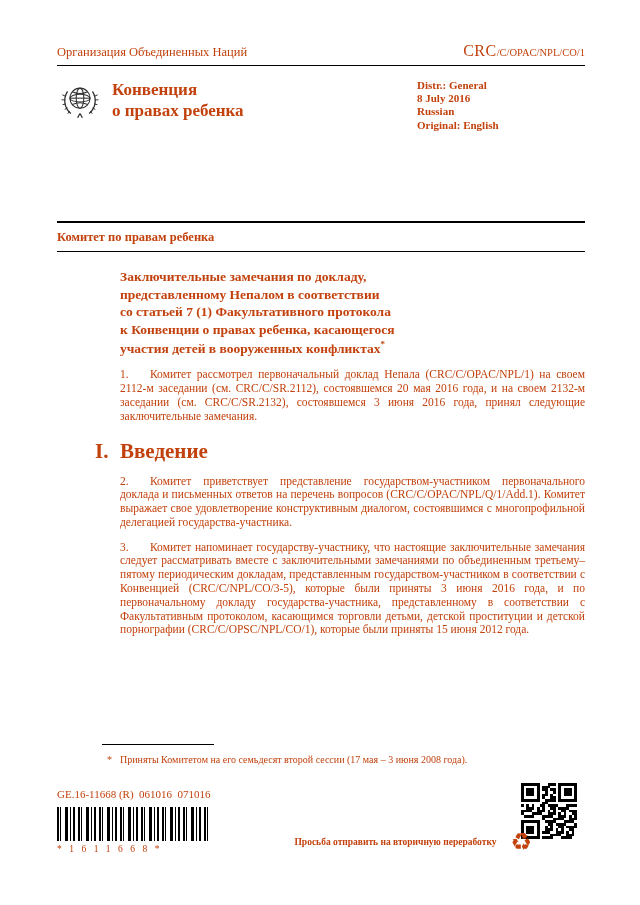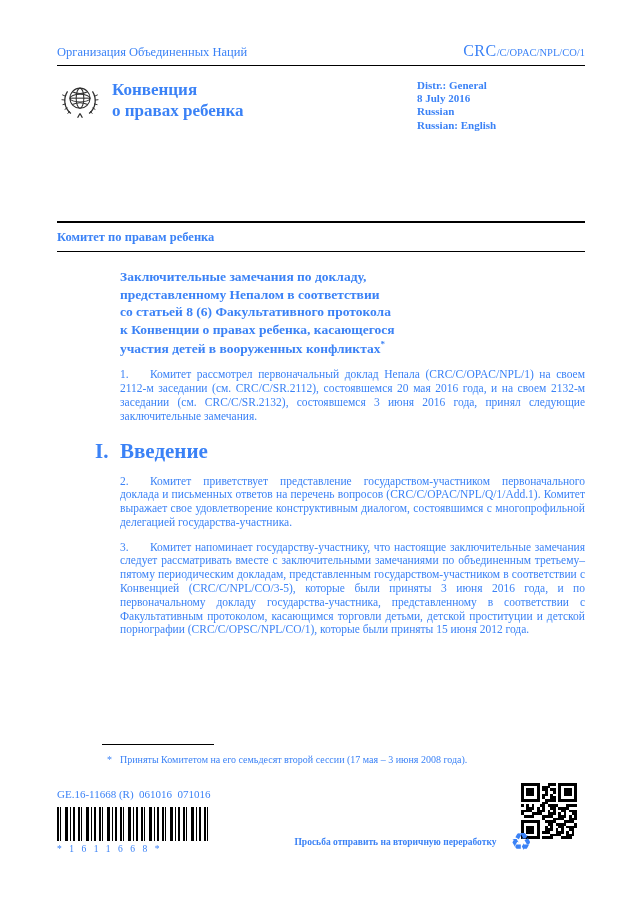--- a/index.html
+++ b/index.html
@@ -1,17 +1,17 @@
 <!DOCTYPE html>
 <html><head>
 <meta charset="utf-8">
 <style>
   html,body{margin:0;padding:0;background:#fff;}
   .page{position:relative;width:640px;height:905px;background:#fff;outline:1px solid #ddd;
-        font-family:"Liberation Serif","DejaVu Serif",serif;color:#3b82f6;overflow:hidden;}
+        font-family:"Liberation Serif","DejaVu Serif",serif;color:#c2410c;overflow:hidden;}
   .inner{padding:42px 55px 0 57px;}
   .top-row{display:flex;justify-content:space-between;align-items:baseline;}
   .org-name{font-size:12.5px;}
   .doc-symbol{white-space:nowrap;}
   .sym-big{font-size:16px;letter-spacing:.5px;}
   .sym-small{font-size:10.5px;}
   .rule{height:0;border-top:1.5px solid #000;}
   .rule-top{margin-top:5px;}
   .rule-mast{border-top:2px solid #000;margin-top:89px;}
   .rule-thin{border-top:1px solid #000;}
@@ -72,32 +72,32 @@
             <path d="M39 18l3.5-1.5M39.4 22l3.8-.4M38.6 26l3.6.8M37 30l3 1.8M34.7 33.6l2.2 2.6"></path>
           </g>
         </svg>
       </span>
       <div class="conv-title">Конвенция
 о правах ребенка</div>
       <div class="distr">
         <div>Distr.: General</div>
         <div>8 July 2016</div>
         <div>Russian</div>
-        <div>Russian: English</div>
+        <div>Original: English</div>
       </div>
     </div>
 
     <div class="rule rule-mast"></div>
     <div class="committee">Комитет по правам ребенка</div>
     <div class="rule rule-thin"></div>
 
     <main>
       <h1 class="doc-title"><span>Заключительные замечания по докладу,
 представленному Непалом в соответствии
-со статьей 8 (6) Факультативного протокола
+со статьей 7 (1) Факультативного протокола
 к Конвенции о правах ребенка, касающегося
 участия детей в вооруженных конфликтах</span><sup class="fn-ref">*</sup></h1>
 
       <p class="para"><span class="pnum">1.</span><span>Комитет рассмотрел первоначальный доклад Непала (CRC/C/OPAC/NPL/1) на своем 2112-м заседании (см. CRC/C/SR.2112), состоявшемся 20 мая 2016 года, и на своем 2132-м заседании (см. CRC/C/SR.2132), состоявшемся 3 июня 2016 года, принял следующие заключительные замечания.</span></p>
 
       <h2 class="section-h"><span class="rom">I.</span><span>Введение</span></h2>
 
       <p class="para"><span class="pnum">2.</span><span>Комитет приветствует представление государством-участником первоначального доклада и письменных ответов на перечень вопросов (CRC/C/OPAC/NPL/Q/1/Add.1). Комитет выражает свое удовлетворение конструктивным диалогом, состоявшимся с многопрофильной делегацией государства-участника.</span></p>
 
       <p class="para"><span class="pnum">3.</span><span>Комитет напоминает государству-участнику, что настоящие заключительные замечания следует рассматривать вместе с заключительными замечаниями по объединенным третьему–пятому периодическим докладам, представленным государством-участником в соответствии с Конвенцией (CRC/C/NPL/CO/3-5), которые были приняты 3 июня 2016 года, и по первоначальному докладу государства-участника, представленному в соответствии с Факультативным протоколом, касающимся торговли детьми, детской проституции и детской порнографии (CRC/C/OPSC/NPL/CO/1), которые были приняты 15 июня 2012 года.</span></p>

